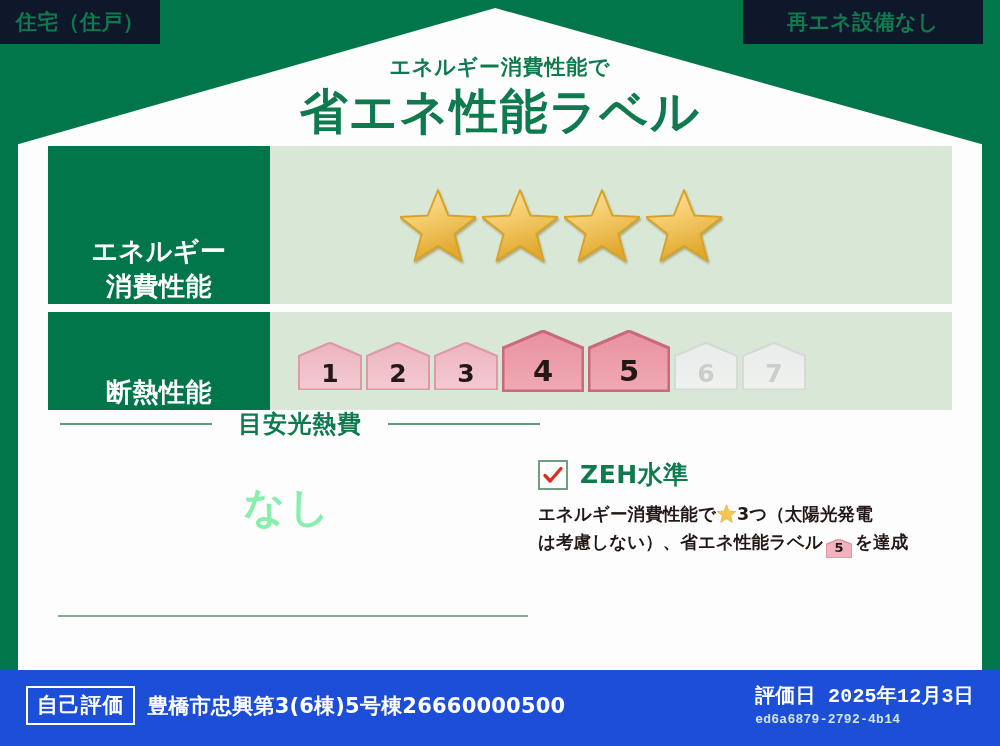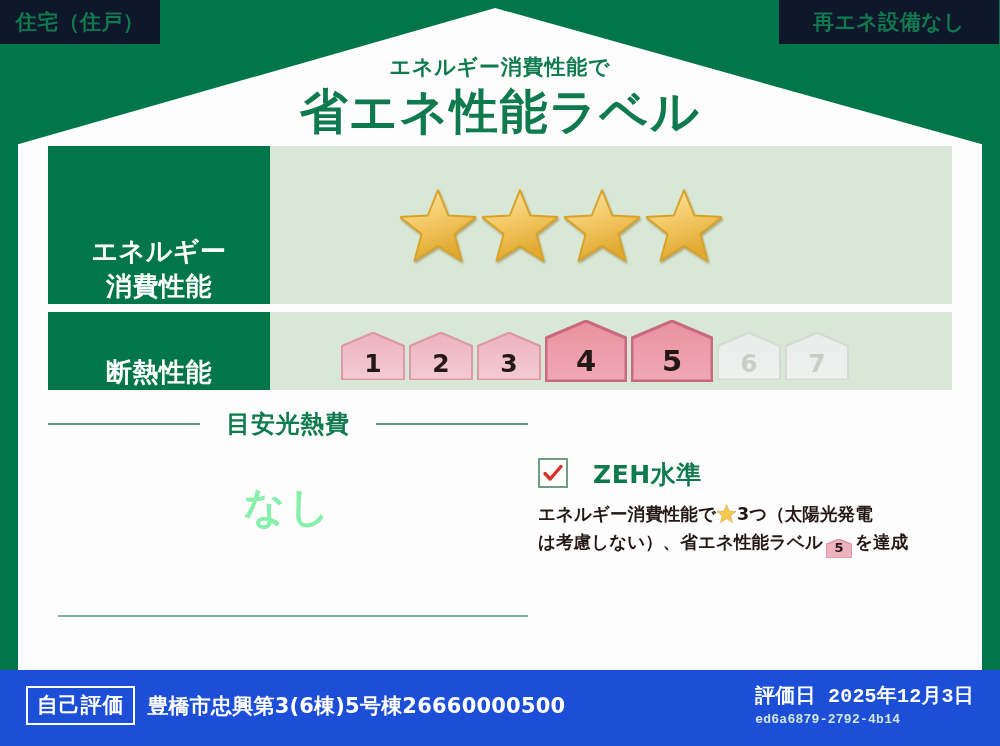--- a/index.html
+++ b/index.html
@@ -31,21 +31,21 @@
     position:absolute;
     background:#0f172a;
     color:#0f7a4e;
     font-weight:bold;
     display:flex;align-items:center;justify-content:center;
     letter-spacing:.02em;
     font-size:21px;
     white-space:nowrap;
   }
   .tag-left{ left:0; top:0; width:160px; height:44px; }
-  .tag-right{ right:1px; top:0; width:220px; height:44px; }
+  .tag-right{ right:17px; top:0; width:240px; height:44px; }
 
   
   .title-block{
     position:absolute; left:0; right:0; top:56px;
     text-align:center; color:#0f7a4e;
   }
   .title-sub{
     font-size:21px;font-weight:bold;letter-spacing:.04em;
     line-height:1.1;
   }
@@ -55,21 +55,21 @@
   }
 
   
   .panel{
     position:absolute;
     left:48px; width:904px;
     background:#d9e8d6;
     display:flex; align-items:stretch;
   }
   #panel-energy{ top:146px; height:158px; }
-  #panel-insul { top:312px; height:78px;gap:43px;  }
+  #panel-insul { top:312px; height:98px;  }
 
   .panel-label{
     width:222px;
     background:#00764a;
     color:#ffffff;
     font-weight:bold;
     display:flex;flex-direction:column;
     align-items:center;justify-content:flex-end;
     font-size:26px; line-height:1.35;
     letter-spacing:.02em;
@@ -111,21 +111,21 @@
   .grade .gshape{
     position:absolute;left:0;top:0;width:100%;height:100%;
     z-index:1;
   }
   .grade.small{ width:64px;height:50px; font-size:25px; }
   .grade.big  { width:82px;height:62px; font-size:29px; }
   .grade.off  { color:#c9cec9; }
 
   
   .util-head{
-    position:absolute; left:48px; top:408px; width:480px;
+    position:absolute; left:60px; top:408px; width:480px;
     display:flex;align-items:center;gap:26px;
     color:#0f7a4e;
   }
   .util-head .rule{
     flex:1;height:2px;background:#5f9a7d;
   }
   .util-head .htxt{
     font-size:24px;font-weight:bold;white-space:nowrap;
     letter-spacing:.03em;
   }
@@ -138,21 +138,21 @@
   .util-rule-bottom{
     position:absolute;left:58px;top:615px;width:470px;height:2px;
     background:#7fae95;
   }
 
   
   .zeh{
     position:absolute; left:538px; top:458px; width:412px;
   }
   .zeh-head{
-    display:flex;align-items:flex-start;gap:25px;
+    display:flex;align-items:center;gap:12px;
   }
   .zeh-check{
     width:30px;height:30px;flex:none;
     border:2px solid #6f9e83;
     background:#fff;
     display:flex;align-items:center;justify-content:center;
     box-sizing:border-box;
   }
   .zeh-check svg{display:block;}
   .zeh-title{

